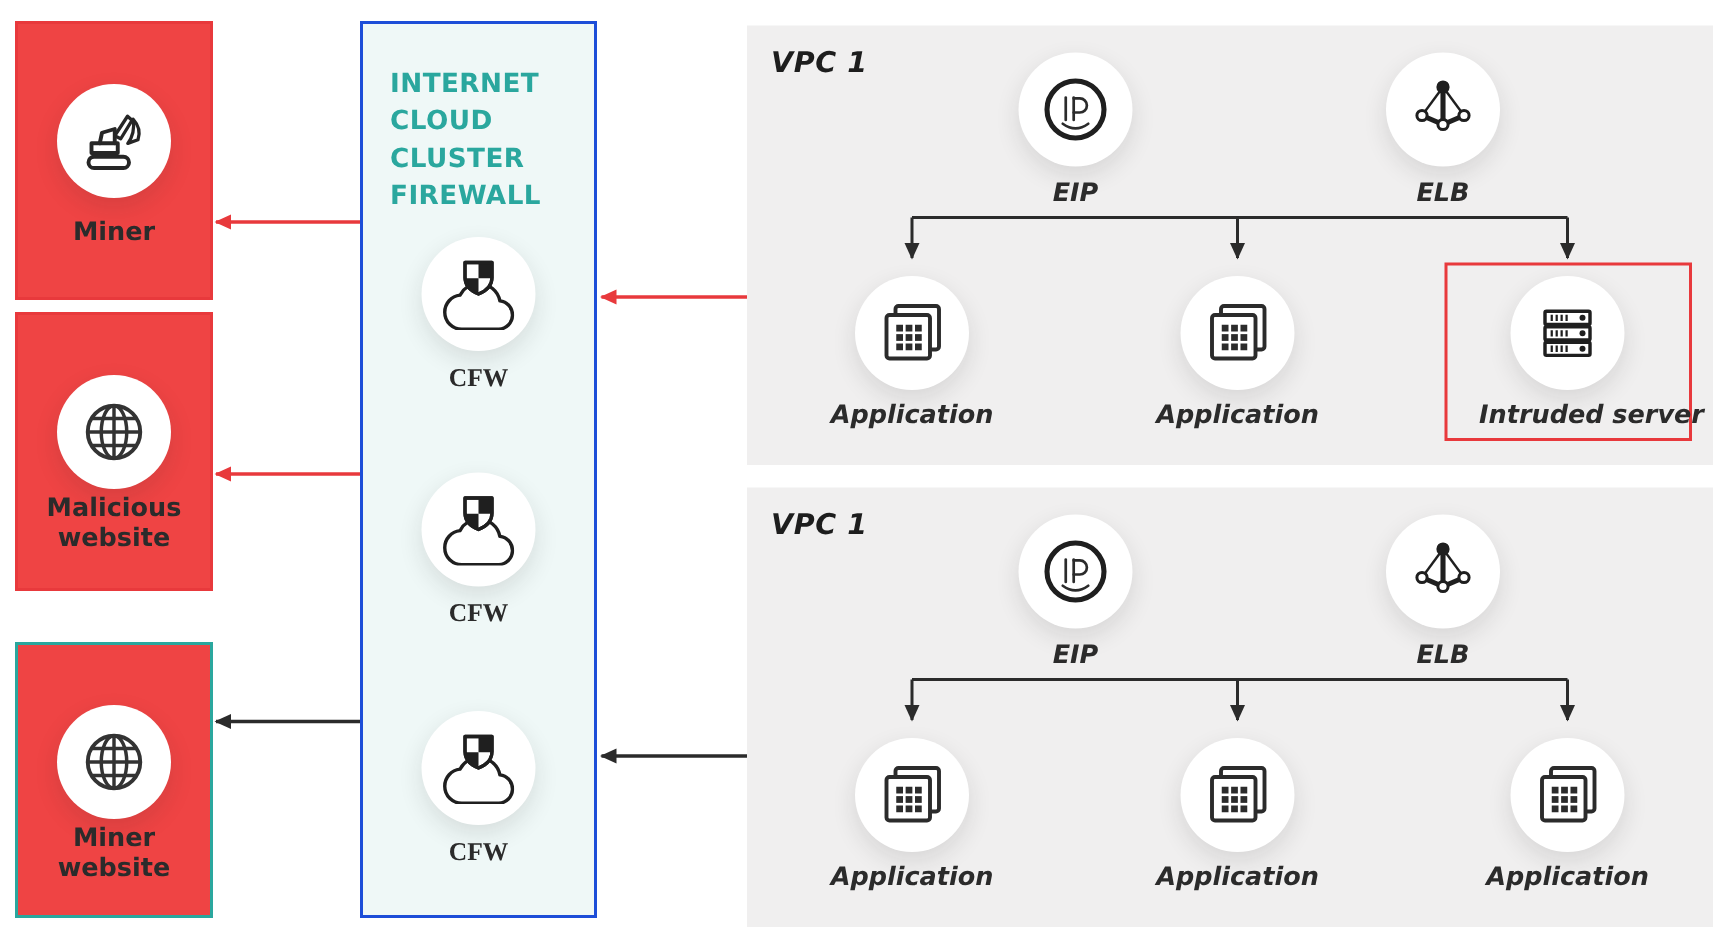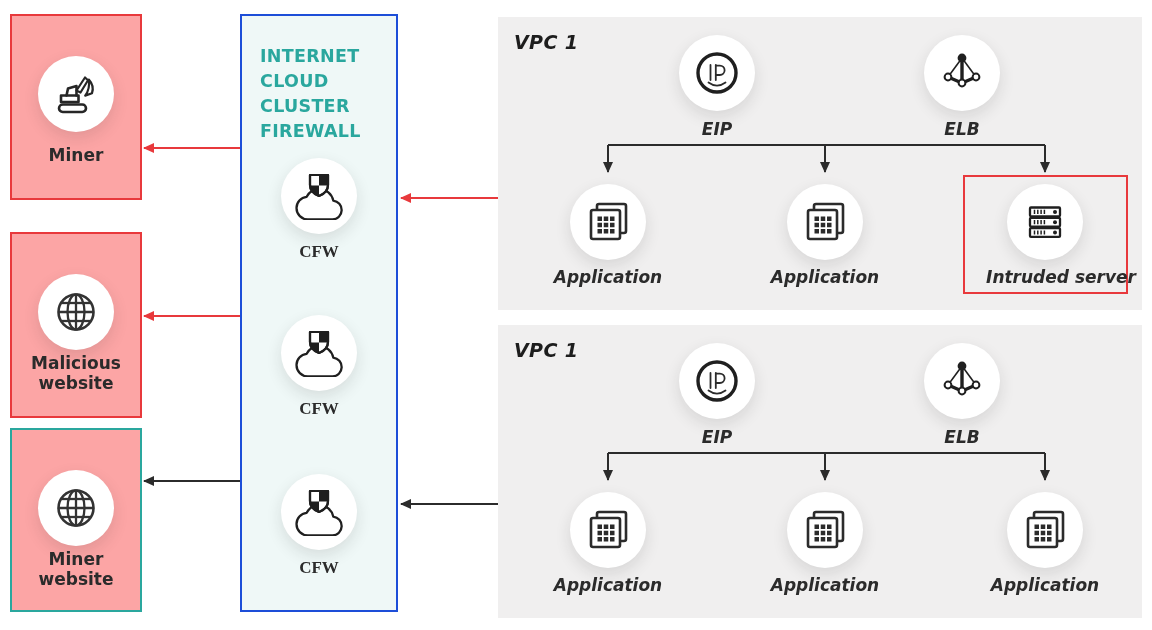--- a/index.html
+++ b/index.html
@@ -6,21 +6,21 @@
   body{font-family:"DejaVu Sans","Liberation Sans",sans-serif;color:#2b2b2b;}
   .canvas{position:relative;width:1152px;height:630px;background:#fff;overflow:hidden;}
 
   
   .circle{position:absolute;width:76px;height:76px;border-radius:50%;background:#fff;
           box-shadow:0 6px 16px rgba(30,30,30,.12);display:flex;align-items:center;justify-content:center;}
   .icon{width:48px;height:48px;display:block;}
   .node-label{position:absolute;text-align:center;font-weight:bold;font-size:17px;line-height:20px;color:#2b2b2b;}
 
   
-  .target-box{position:absolute;left:10px;width:132px;background:#fca5a5;border:2px solid #e8393c;box-sizing:border-box;}
+  .target-box{position:absolute;left:10px;width:132px;background:#ef4444;border:2px solid #e8393c;box-sizing:border-box;}
   .target-box.teal{border-color:#2aa79e;}
   .target-box .circle{left:50%;margin-left:-38px;top:40px;}
   .target-box .label-zone{position:absolute;left:0;right:0;top:116px;height:46px;
           display:flex;align-items:center;justify-content:center;}
   .target-box .node-label{position:static;padding:0 10px;}
 
   
   .cluster{position:absolute;left:240px;top:14px;width:158px;height:598px;box-sizing:border-box;
            background:#eff8f7;border:2px solid #1d4ed8;}
   .cluster-title{position:absolute;left:18px;top:28px;font-weight:bold;font-size:17.5px;line-height:25px;
@@ -148,21 +148,21 @@
     <div class="circle">
       <svg class="icon" viewBox="0 0 48 48">
           <use href="#sym-excavator"></use>
         </svg>
     </div>
     <div class="label-zone">
       <span class="node-label">Miner</span>
     </div>
   </div>
 
-  <div class="target-box" style="top:232px;height:186px;">
+  <div class="target-box" style="top:208px;height:186px;">
     <div class="circle">
       <svg class="icon" viewBox="0 0 48 48">
           <use href="#sym-globe"></use>
         </svg>
     </div>
     <div class="label-zone">
       <span class="node-label">Malicious website</span>
     </div>
   </div>
 

